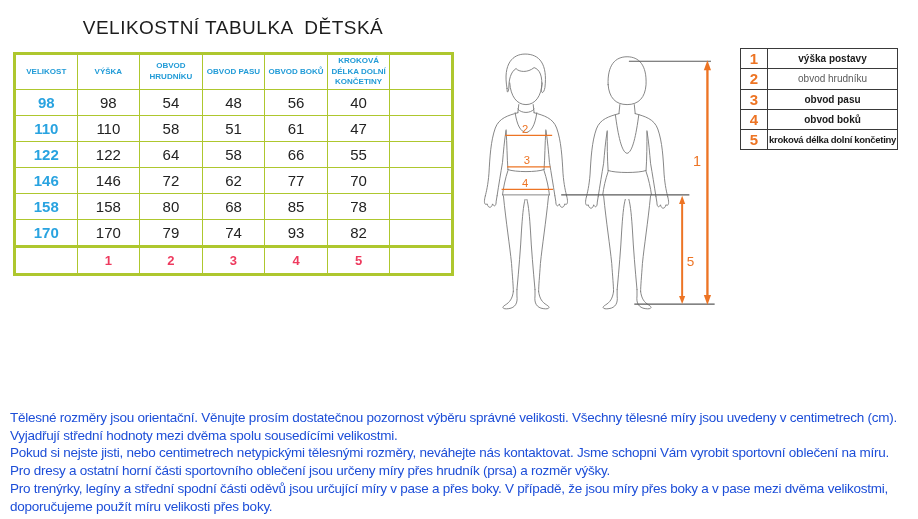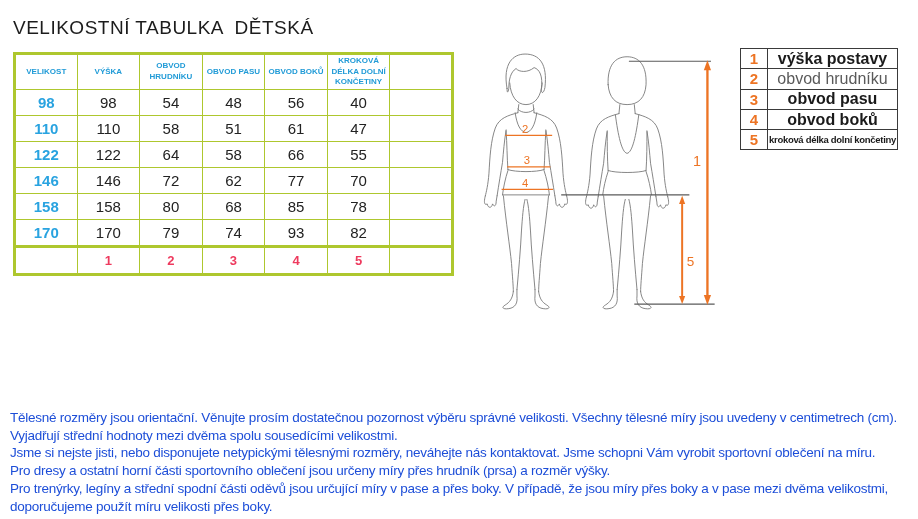--- a/index.html
+++ b/index.html
@@ -2,21 +2,21 @@
 <html><head>
 <meta charset="utf-8">
 <style>
   html,body{margin:0;padding:0;}
   body{
     width:918px;height:519px;position:relative;overflow:hidden;background:#ffffff;
     font-family:"Liberation Sans", sans-serif;
   }
   
   .title{
-    position:absolute;left:13px;top:17px;width:440px;
+    position:absolute;left:13px;top:17px;width:440px;text-align:center;
     font-size:19px;color:#1c1c1c;letter-spacing:.5px;white-space:pre;
   }
   
   #size-table{
     position:absolute;left:13px;top:52px;width:441px;
     border-collapse:collapse;table-layout:fixed;
     border:3px solid #aec72e;background:#fff;
   }
   #size-table th,#size-table td{border:1.5px solid #aec72e;padding:0;text-align:center;vertical-align:middle;}
   #size-table thead th{
@@ -29,21 +29,21 @@
     height:25px;border-top:3px solid #aec72e;
     color:#ee3a5e;font-weight:bold;font-size:13px;
   }
   
   #legend{
     position:absolute;left:740px;top:48px;width:158px;
     border-collapse:collapse;background:#fff;
   }
   #legend td{border:1.5px solid #3a3a3a;height:19.3px;text-align:center;vertical-align:middle;padding:0;}
   #legend td.num{width:29px;color:#ed7424;font-size:15px;font-weight:bold;}
-  #legend td.lbl{font-size:16px;font-weight:bold;color:#1a1a1a;padding:0 1px;white-space:nowrap;}
+  #legend td.lbl{font-size:10px;font-weight:bold;color:#1a1a1a;padding:0 1px;white-space:nowrap;}
   #legend tr:nth-child(2) td.lbl{font-weight:normal;color:#5a5a5a;}
   #legend tr:nth-child(5) td.lbl{font-size:9.5px;letter-spacing:-.3px;}
   
   #figures{position:absolute;left:450px;top:36px;}
   .body-line{fill:none;stroke:#7a7a7a;stroke-width:1;stroke-linecap:round;stroke-linejoin:round;}
   .dim-line{stroke:#ed7424;stroke-width:1.3;}
   .dim-arrow{stroke:#ed7424;fill:none;}
   .dim-head{fill:#ed7424;stroke:none;}
   .conn-line{stroke:#5a5a5a;stroke-width:1.2;fill:none;}
   .dim-label{fill:#ed7424;font-family:"Liberation Sans",sans-serif;}
@@ -231,17 +231,17 @@
       <tr>
         <td class="num">5</td>
         <td class="lbl">kroková délka dolní končetiny</td>
       </tr>
     </tbody>
 </table>
 
 <div id="notes">
   <div>Tělesné rozměry jsou orientační. Věnujte prosím dostatečnou pozornost výběru správné velikosti. Všechny tělesné míry jsou uvedeny v centimetrech (cm).</div>
   <div>Vyjadřují střední hodnoty mezi dvěma spolu sousedícími velikostmi.</div>
-  <div>Jsme si nejste jisti, nebo disponujete netypickými tělesnými rozměry, neváhejte nás kontaktovat. Jsme schopni Vám vyrobit sportovní oblečení na míru.</div>
+  <div>Pokud si nejste jisti, nebo centimetrech netypickými tělesnými rozměry, neváhejte nás kontaktovat. Jsme schopni Vám vyrobit sportovní oblečení na míru.</div>
   <div>Pro dresy a ostatní horní části sportovního oblečení jsou určeny míry přes hrudník (prsa) a rozměr výšky.</div>
   <div>Pro trenýrky, legíny a střední spodní části oděvů jsou určující míry v pase a přes boky. V případě, že jsou míry přes boky a v pase mezi dvěma velikostmi,</div>
   <div>doporučujeme použít míru velikosti přes boky.</div>
 </div>
 
 </body></html>

